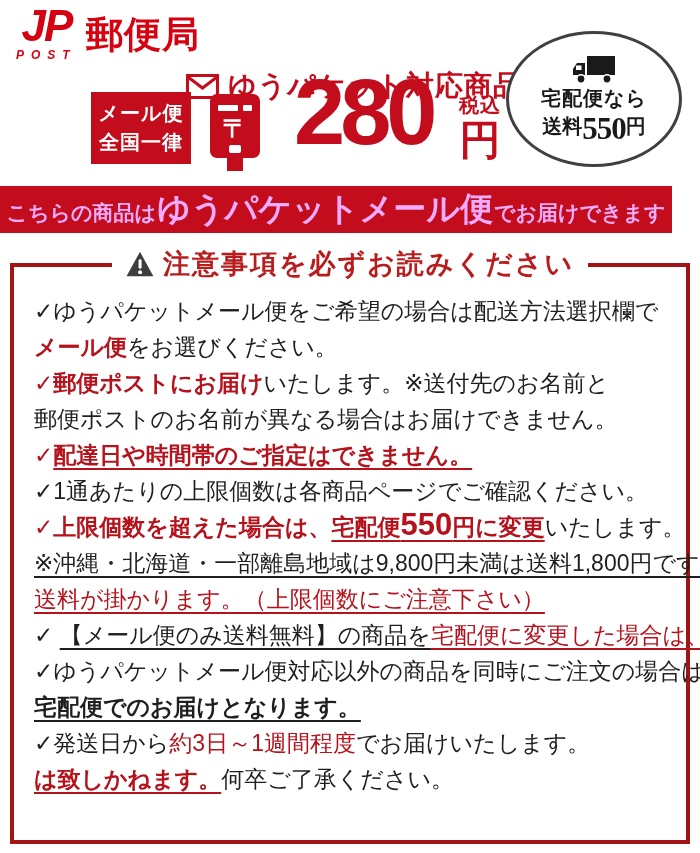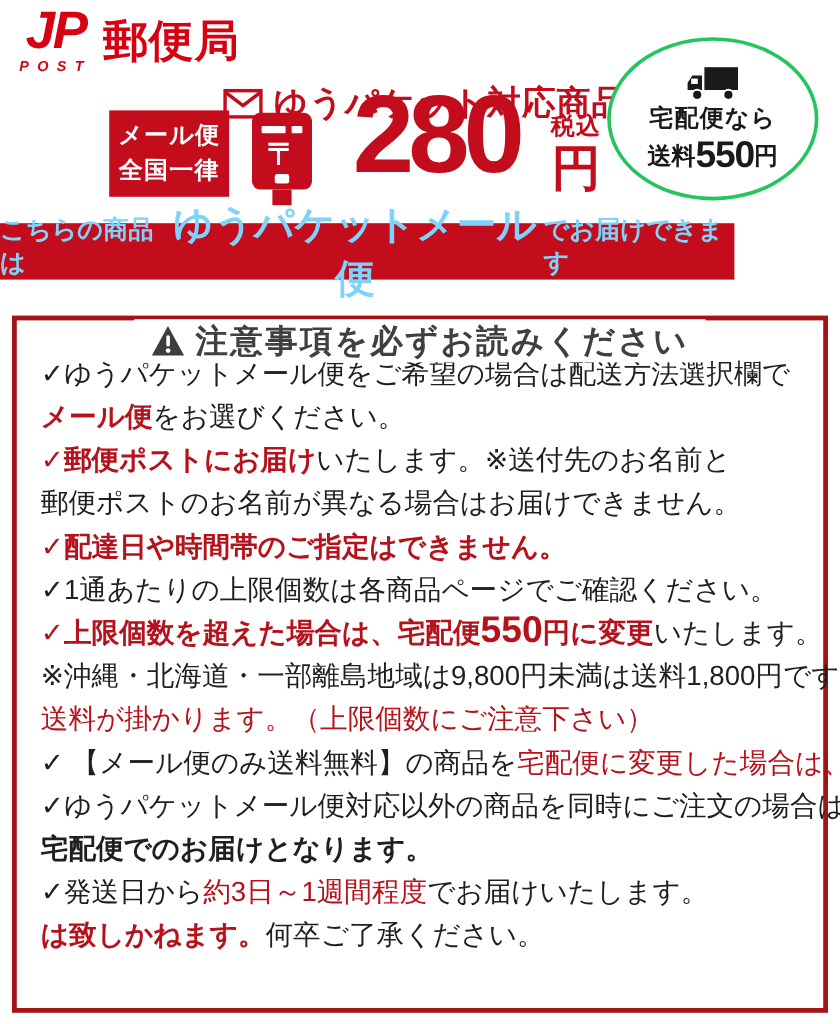--- a/index.html
+++ b/index.html
@@ -31,52 +31,52 @@
   }
   .postbox{position:absolute;left:209px;top:93px;}
   .price-amount{
     position:absolute;left:294px;top:66px;font-size:92px;font-weight:800;color:var(--red-main);
     letter-spacing:-5px;line-height:1.0;
   }
   .price-side{position:absolute;left:459px;top:92px;color:var(--red-main);text-align:center;}
   .price-tax{font-size:20px;font-weight:800;letter-spacing:1px;}
   .price-unit{font-size:41px;font-weight:800;line-height:1.05;}
   .bubble{
-    position:absolute;left:506px;top:31px;width:176px;height:136px;border:3px solid #22c55e;
+    position:absolute;left:506px;top:31px;width:176px;height:136px;border:3px solid #404040;
     border-radius:50%;background:#fff;display:flex;flex-direction:column;align-items:center;
     justify-content:center;gap:1px;color:#1a1a1a;
   }
   .bubble-line1{font-size:20px;font-weight:700;letter-spacing:1px;}
-  .bubble-line2{font-size:20px;font-weight:700;display:flex;align-items:flex-end;}
+  .bubble-line2{font-size:20px;font-weight:700;display:flex;align-items:flex-start;font-family:Liberation Serif, serif;}
   .bubble-amount{font-size:31px;font-weight:800;line-height:1;letter-spacing:-1px;}
   
   .banner{
-    position:absolute;left:0;top:186px;width:612px;height:47px;background:var(--red-main);
-    display:flex;align-items:center;justify-content:center;color:#7dd3fc;
+    position:absolute;left:0;top:186px;width:672px;height:47px;background:var(--red-main);
+    display:flex;align-items:center;justify-content:center;color:#f0abfc;
   }
   .banner-inner{display:flex;align-items:baseline;}
   .banner-small{font-size:21px;font-weight:700;letter-spacing:0px;}
   .banner-big{font-size:33px;font-weight:800;letter-spacing:0px;margin:0 1px;text-align:center;}
   
   .notice-box{
     position:absolute;left:10px;right:10px;top:263px;bottom:9px;
     border:4px solid var(--red-border);background:#fff;
     padding:26px 14px 0 20px;
   }
   .notice-title{
     position:absolute;top:-21px;left:50%;transform:translateX(-50%);
     background:#fff;padding:0 14px;white-space:nowrap;
     display:flex;align-items:center;gap:9px;
-    font-size:27px;font-weight:800;color:#404040;letter-spacing:2px;margin-top:20px;
+    font-size:27px;font-weight:800;color:#b91c1c;letter-spacing:2px;
   }
   .notice-line{font-size:23px;line-height:36px;color:var(--ink);font-weight:500;white-space:nowrap;}
   .notice-line .red{color:var(--note-red);}
   .notice-line .bold{font-weight:800;}
   .notice-line .underline{
-    text-underline-offset:5px;text-decoration-thickness:2px;
+    text-decoration:underline;text-underline-offset:5px;text-decoration-thickness:2px;
   }
   .notice-line .big{font-size:31px;line-height:1;}
 </style>
 </head>
 <body>
 
 <div class="header">
 
   <div class="jp-logo">
     <div class="jp-mark">JP</div>

